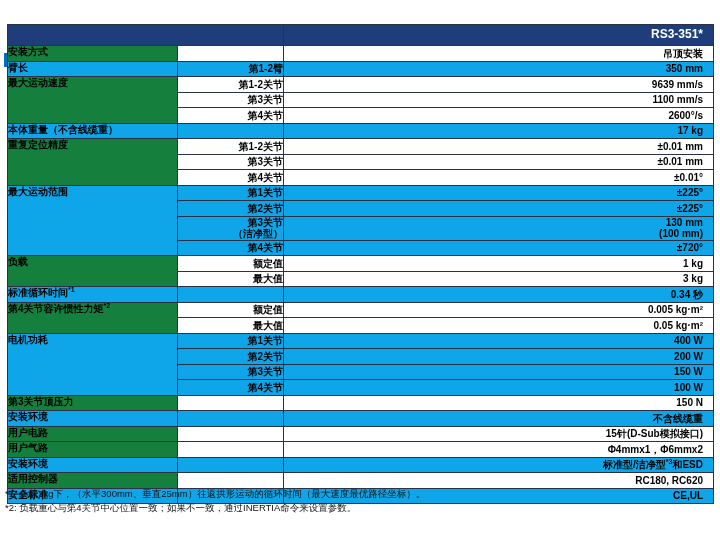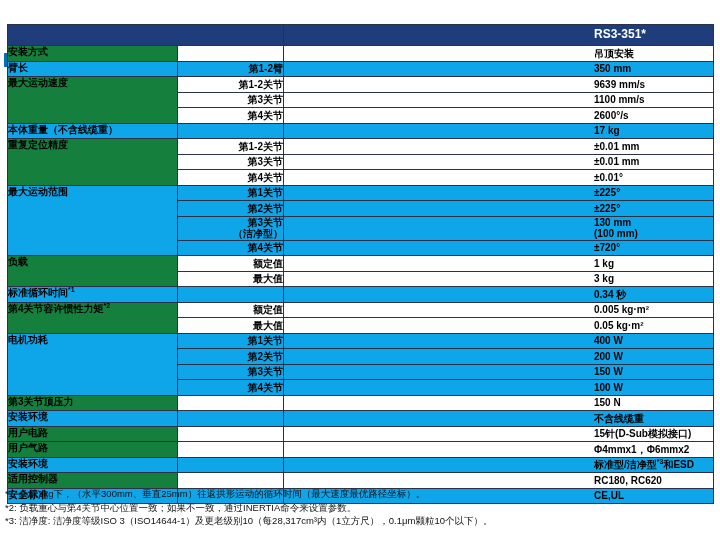--- a/index.html
+++ b/index.html
@@ -18,21 +18,21 @@
   table.spec td,table.spec th{
     border:1px solid #2b3248;padding:0;margin:0;
     line-height:1.15;
   }
   th.th-left,th.th-model{background:#1e3d7a;height:20px;}
   th.th-model{border-left:1px solid #8fa3c4;color:#ffffff;font-size:12px;text-align:right;}
   td.lbl{vertical-align:top;text-align:left;padding:1px 2px 0 6px;background:#15803d;}
   td.sub{text-align:right;padding:0 2px 0 6px;background:#fff;height:14.5px;}
   td.val{text-align:right;background:#fff;height:14.5px;}
   tr.blue td{background:#0ea5e9;}
-  .valbox{display:inline-block;min-width:100px;text-align:left;padding-right:19px;}
+  .valbox{display:inline-block;min-width:100px;text-align:right;padding-right:10px;}
   sup{font-size:7px;line-height:0;}
   .footnotes{position:absolute;top:487px;left:5px;width:710px;}
   .fn{font-size:9.5px;line-height:13.5px;color:#111;white-space:nowrap;}
 </style>
 </head>
 <body>
 
 <div class="page">
 
   <div class="title-row">
@@ -185,16 +185,15 @@
           <td class="lbl" rowspan="1">安全标准</td>
           <td class="sub"></td>
           <td class="val"><span class="valbox">CE,UL</span></td>
         </tr>
       </tbody>
   </table>
 
   <div class="footnotes">
     <div class="fn">*1: 负载1kg下，（水平300mm、垂直25mm）往返拱形运动的循环时间（最大速度最优路径坐标）。</div>
     <div class="fn">*2: 负载重心与第4关节中心位置一致；如果不一致，通过INERTIA命令来设置参数。</div>
-    <div class="fn">*3: 洁净度: 洁净度等级ISO 3（ISO14644-1）及更老级别10（每28,317cm³内（1立方尺），0.1μm颗粒10个以下）。</div>
   </div>
 
 </div>
 
 </body></html>

